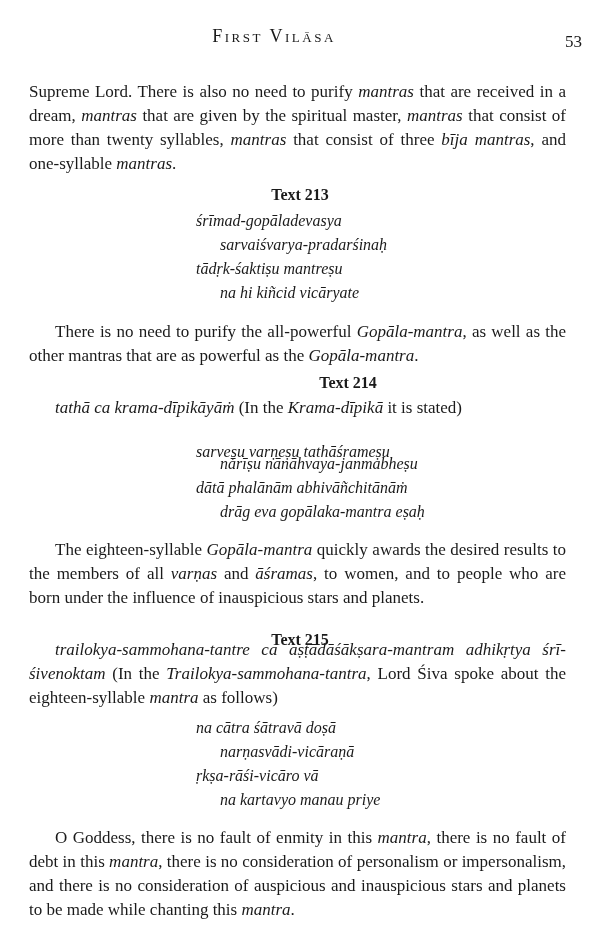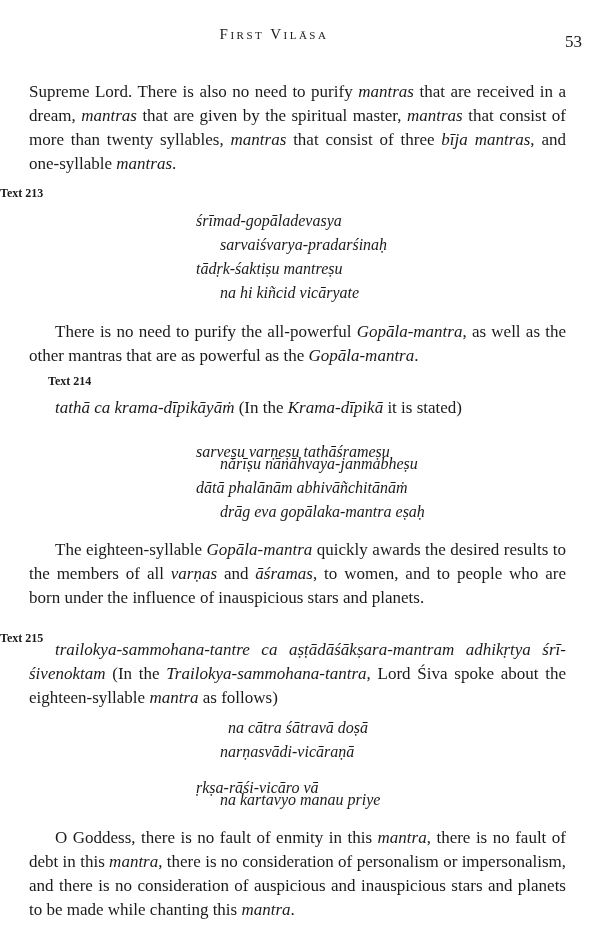--- a/index.html
+++ b/index.html
@@ -1,26 +1,26 @@
 <!DOCTYPE html>
 <html><head>
 <meta charset="utf-8">
 <style>
   html, body { margin:0; padding:0; background:#ffffff; }
   body { width:600px; height:930px; position:relative; overflow:hidden;
          font-family:"Liberation Serif","DejaVu Serif",serif; color:#1a1a1a; }
   .header { position:absolute; top:26px; left:0; width:600px; height:24px; }
   .running-head { position:absolute; left:0; width:548px; top:0; text-align:center;
-         font-size:15px; letter-spacing:2.5px; font-variant:small-caps; }
+         font-size:18px; letter-spacing:2.5px; font-variant:small-caps; }
   .page-num { position:absolute; right:18px; top:6px; font-size:17px; }
   .para { position:absolute; left:29px; width:537px; font-size:17px; line-height:24px;
           text-align:justify; margin:0; }
   .indent { text-indent:26px; }
-  .text-label { position:absolute; left:0; width:600px; 
-          font-size:12px; font-weight:bold; }
+  .text-label { position:absolute; left:0; width:600px; text-align:center;
+          font-size:16px; font-weight:bold; }
   .verse { position:absolute; font-style:italic; font-size:16px; line-height:24px; white-space:nowrap; }
   .v1 { left:196px; } .v2 { left:220px; }
   i { font-style:italic; }
 </style>
 </head>
 <body>
 
 <div class="header">
   <div class="running-head">First Vilāsa</div>
   <div class="page-num">53</div>
@@ -40,18 +40,18 @@
 <p class="para indent" style="top:396px;"><i>tathā ca krama-dīpikāyāṁ</i> (In the <i>Krama-dīpikā</i> it is stated)</p>
 <div class="verse v1" style="top:440px;">sarveṣu varṇeṣu tathāśrameṣu</div>
 <div class="verse v2" style="top:452px;">nārīṣu nānāhvaya-janmabheṣu</div>
 <div class="verse v1" style="top:476px;">dātā phalānām abhivāñchitānāṁ</div>
 <div class="verse v2" style="top:500px;">drāg eva gopālaka-mantra eṣaḥ</div>
 
 <p class="para indent" style="top:538px;">The eighteen-syllable <i>Gopāla-mantra</i> quickly awards the desired results to the members of all <i>varṇas</i> and <i>āśramas</i>, to women, and to people who are born under the influence of inauspicious stars and planets.</p>
 
 <div class="text-label" style="top:604px;margin-top:27px;">Text 215</div>
 <p class="para indent" style="top:638px;"><i>trailokya-sammohana-tantre ca aṣṭādāśākṣara-mantram adhikṛtya śrī-śivenoktam</i> (In the <i>Trailokya-sammohana-tantra</i>, Lord Śiva spoke about the eighteen-syllable <i>mantra</i> as follows)</p>
-<div class="verse v1" style="top:716px;margin-left:32px;">na cātra śātravā doṣā</div>
+<div class="verse v1" style="top:716px;">na cātra śātravā doṣā</div>
 <div class="verse v2" style="top:740px;font-family:Liberation Serif, serif;">narṇasvādi-vicāraṇā</div>
-<div class="verse v1" style="top:764px;margin-top:12px;">ṛkṣa-rāśi-vicāro vā</div>
+<div class="verse v1" style="top:764px;">ṛkṣa-rāśi-vicāro vā</div>
 <div class="verse v2" style="top:788px;">na kartavyo manau priye</div>
 
 <p class="para indent" style="top:826px;">O Goddess, there is no fault of enmity in this <i>mantra</i>, there is no fault of debt in this <i>mantra</i>, there is no consideration of personalism or impersonalism, and there is no consideration of auspicious and inauspicious stars and planets to be made while chanting this <i>mantra</i>.</p>
 
 </body></html>

